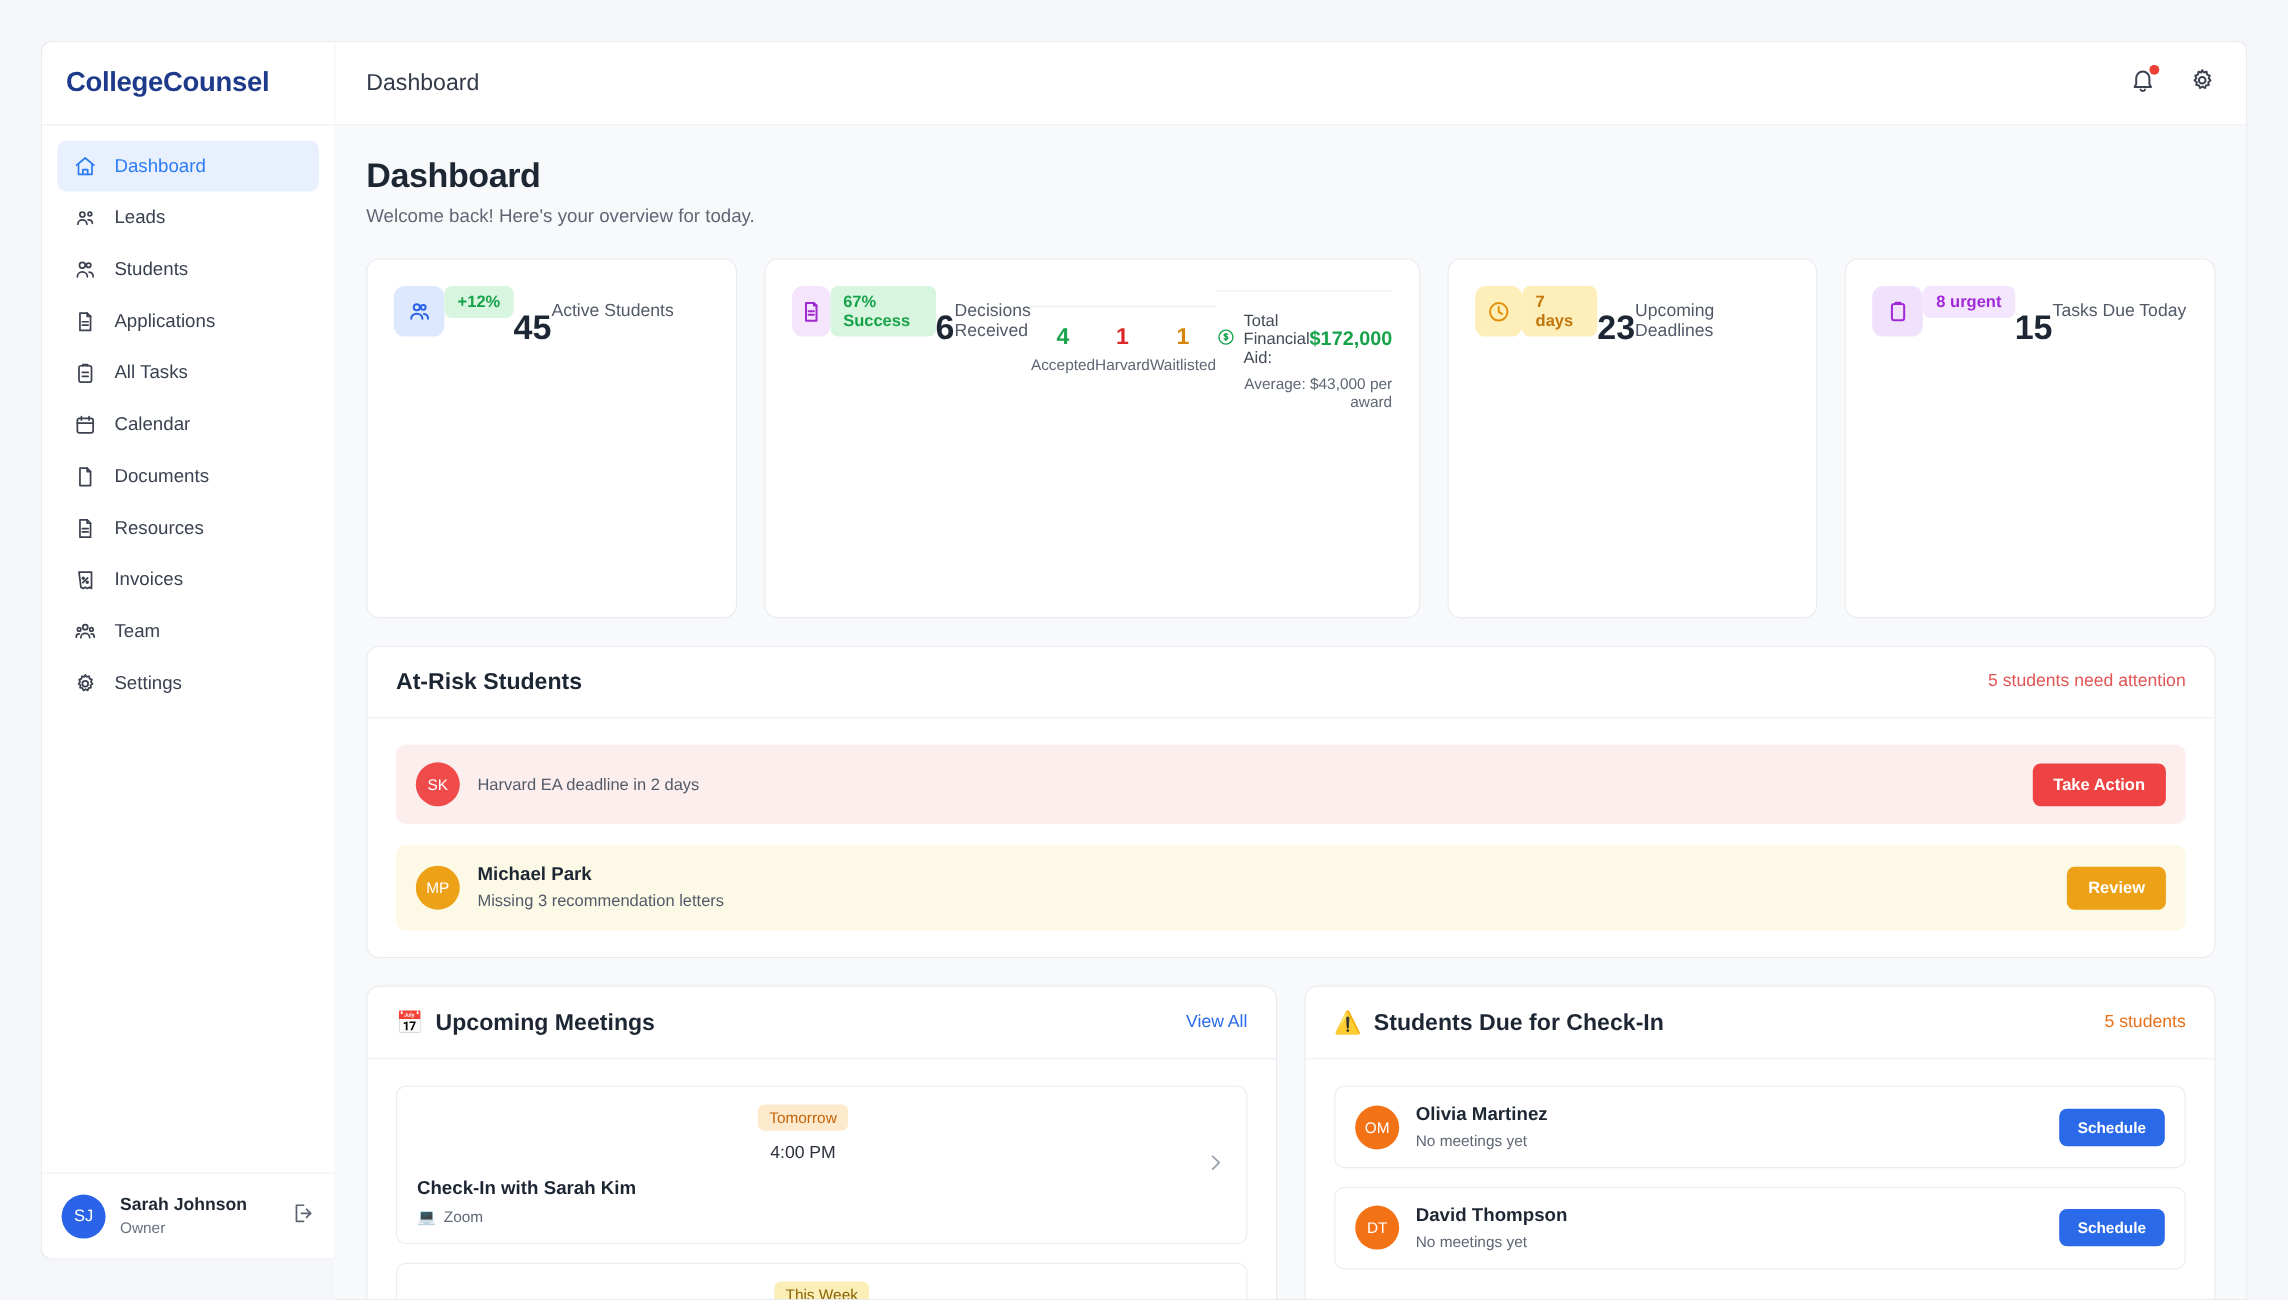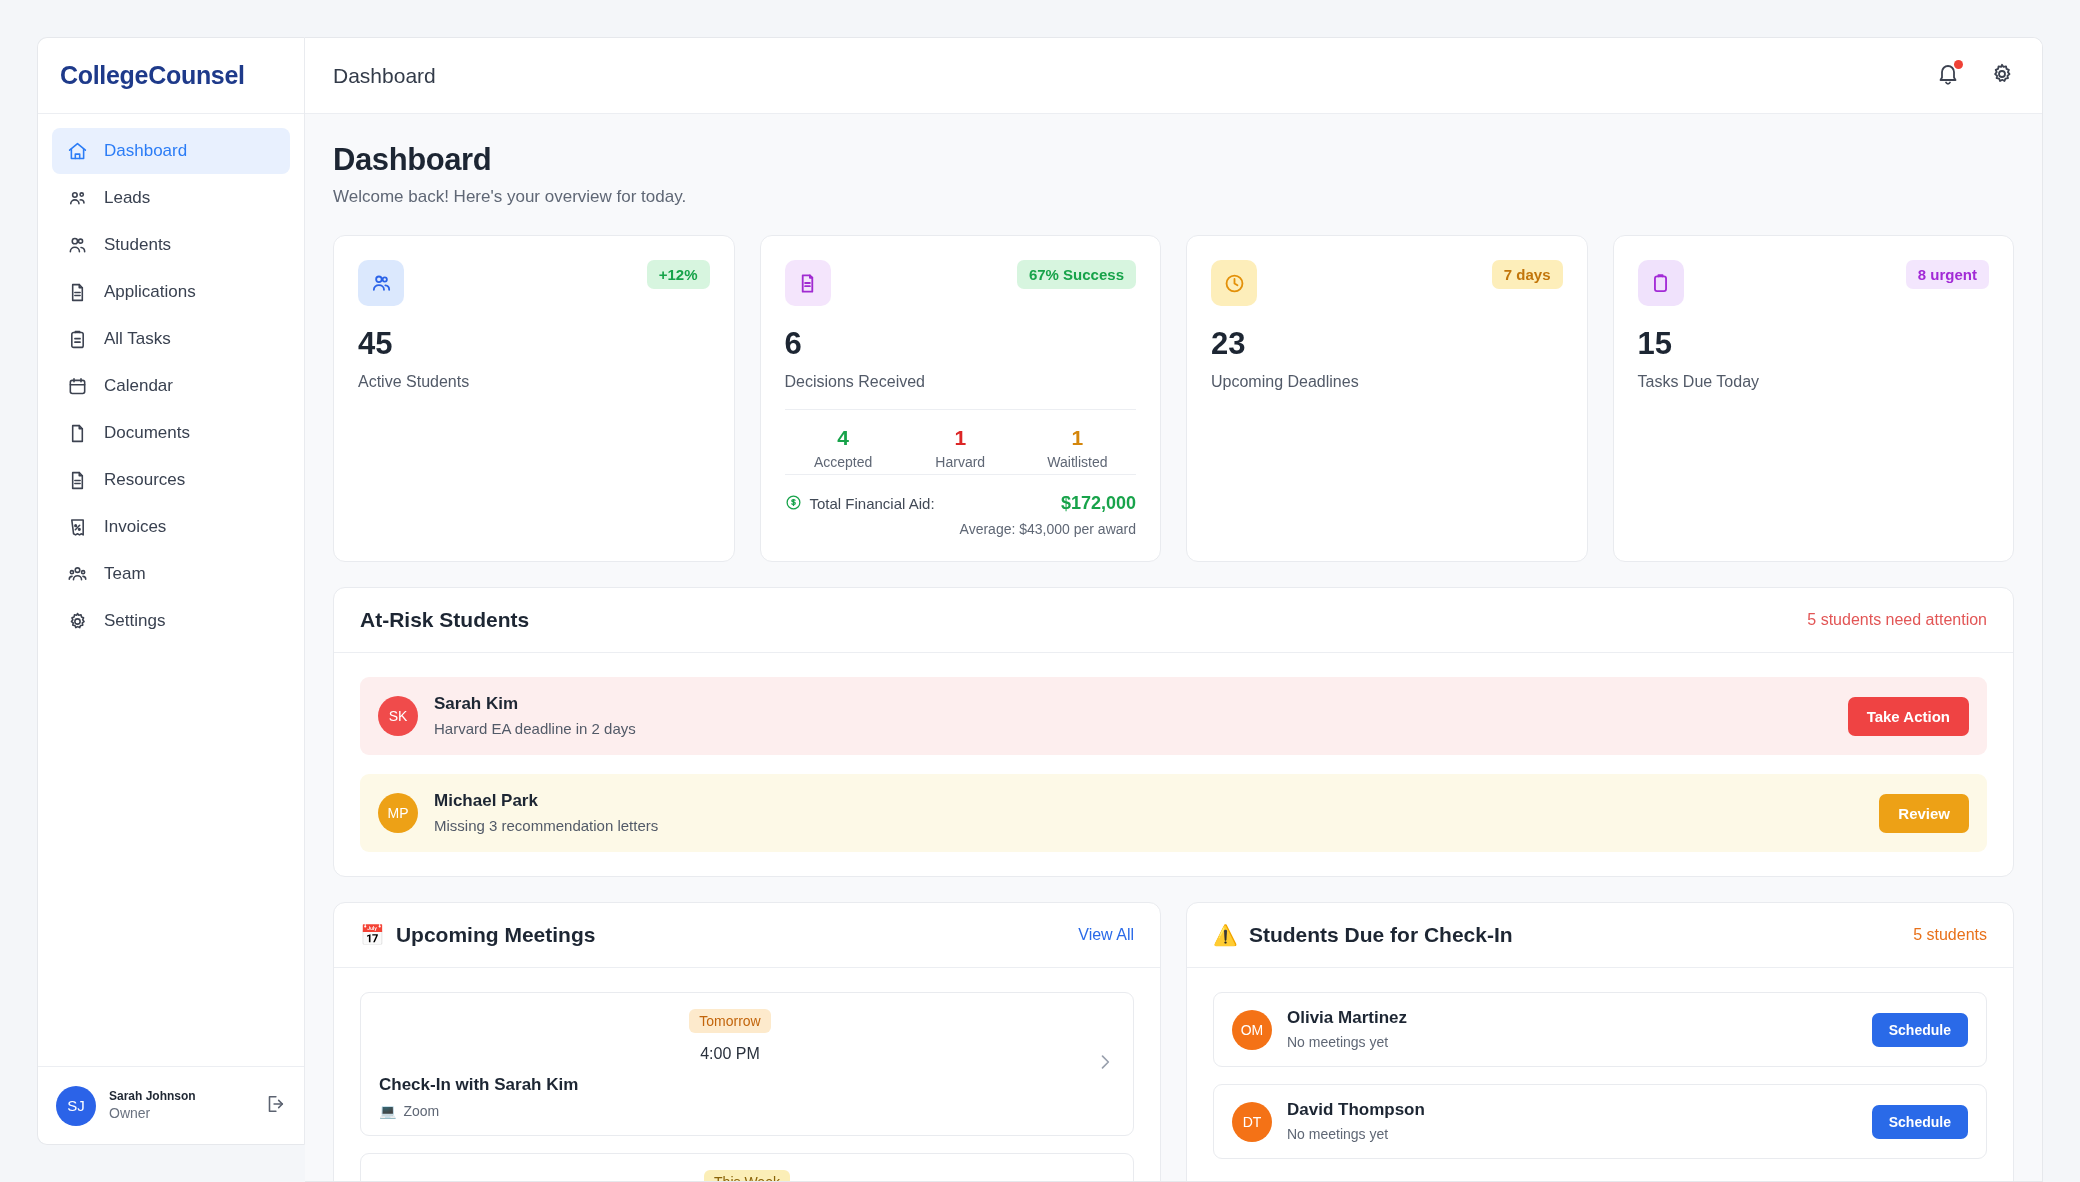--- a/index.html
+++ b/index.html
@@ -44,21 +44,21 @@
     border-top: 1px solid #eceef2;
     padding: 16px 18px; display: flex; align-items: center; gap: 13px;
     height: 78px;
   }
   .avatar-sq {
     width: 40px; height: 40px; border-radius: 50%;
     background: #2b63e8; color: #fff; font-size: 15px; font-weight: normal;
     display: flex; align-items: center; justify-content: center; flex: 0 0 40px;
   }
   .user-meta { flex: 1; line-height: 1.3; }
-  .user-name { font-size: 12px; color: #1f2733; font-weight: bold; }
+  .user-name { font-size: 16px; color: #1f2733; font-weight: bold; }
   .user-role { font-size: 14px; color: #6a7280; }
   .logout-icon svg { width: 22px; height: 22px; stroke: #5b6270; fill: none; stroke-width: 1.7; stroke-linecap: round; stroke-linejoin: round; }
 
   
   .main {
     flex: 1; background: #ffffff;
     border: 1px solid #e6e8ec; border-left: none;
     border-radius: 0 10px 0 0;
     display: flex; flex-direction: column; height: 1145px;
     overflow: hidden;
@@ -79,21 +79,21 @@
   .content { flex: 1; background: #f8f9fb; padding: 28px 28px 0 28px; overflow: hidden; }
 
   .page-title { font-size: 31px; font-weight: bold; color: #1d2633; letter-spacing: -0.4px; }
   .page-sub { font-size: 17px; color: #5f6775; margin-top: 9px; }
 
   
   .stats { display: flex; gap: 25px; margin-top: 28px; }
   .stat-card {
     flex: 1; background: #fff; border: 1px solid #e9ebef;
     border-radius: 12px; padding: 24px 24px 20px 24px;
-    min-height: 327px; display: flex; flex-direction: column;
+    min-height: 327px; display: flex; 
   }
   .stat-top { display: flex; align-items: flex-start; justify-content: space-between; }
   .stat-ico {
     width: 46px; height: 46px; border-radius: 10px;
     display: flex; align-items: center; justify-content: center;
   }
   .stat-ico svg { width: 23px; height: 23px; fill: none; stroke-width: 1.9; stroke-linecap: round; stroke-linejoin: round; }
   .pill { font-size: 15px; font-weight: bold; padding: 6px 12px; border-radius: 7px; }
   .stat-val { font-size: 31px; font-weight: bold; color: #1d2633; margin-top: 22px; line-height: 1; }
   .stat-lab { font-size: 16px; color: #525a68; margin-top: 14px; }
@@ -436,21 +436,20 @@
 
       <div class="panel">
         <div class="panel-head">
           <span class="panel-title">At-Risk Students</span>
           <span class="panel-right" style="color:#e25555">5 students need attention</span>
         </div>
         <div class="panel-body">
           <div class="risk-row risk-red">
             <div class="av" style="background:#f04b4b">SK</div>
             <div class="risk-info">
-              <div class="risk-name">Sarah Kim</div>
               <div class="risk-note">Harvard EA deadline in 2 days</div>
             </div>
             <button class="btn btn-red">Take Action</button>
           </div>
           <div class="risk-row risk-yellow">
             <div class="av" style="background:#eda116">MP</div>
             <div class="risk-info">
               <div class="risk-name">Michael Park</div>
               <div class="risk-note">Missing 3 recommendation letters</div>
             </div>

